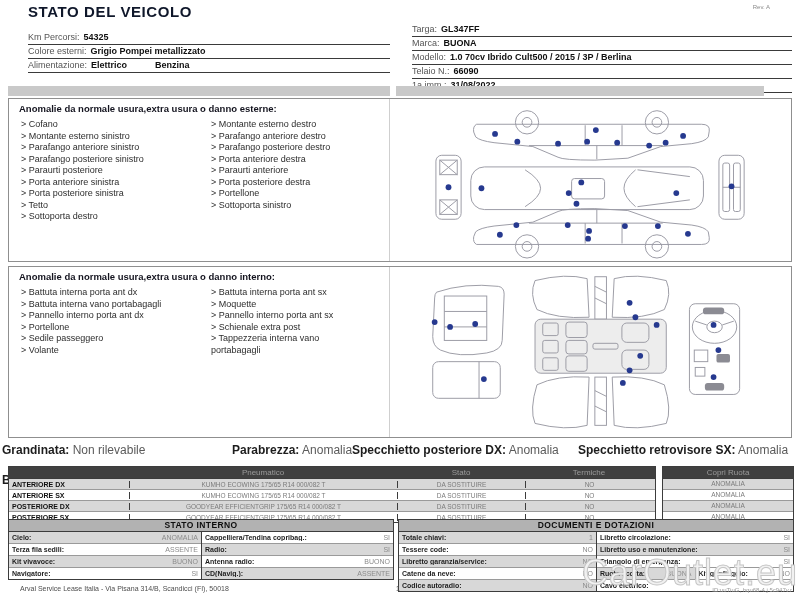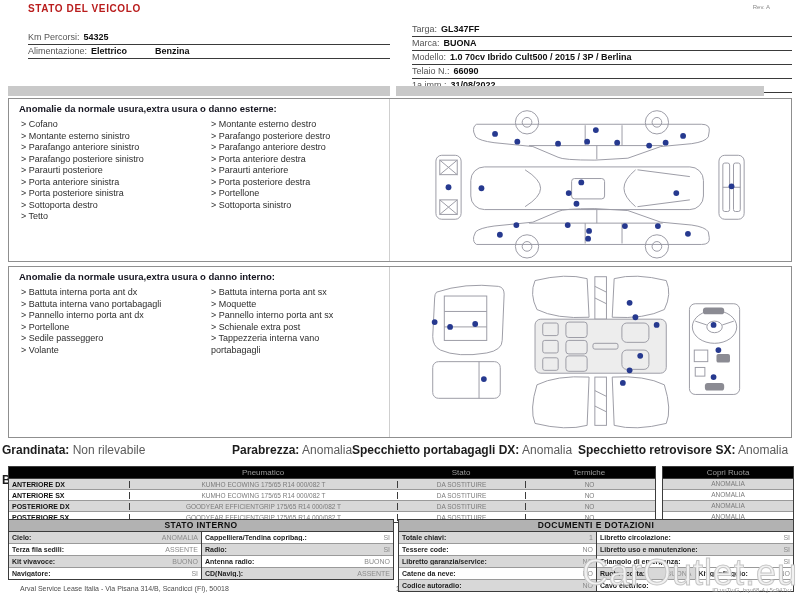--- a/index.html
+++ b/index.html
@@ -1,22 +1,22 @@
 <!DOCTYPE html>
 <html><head>
 <meta charset="utf-8">
 <style>
   html,body{margin:0;padding:0;}
   body{
     width:800px;height:600px;position:relative;background:#ffffff;
     font-family:"Liberation Sans", sans-serif;color:#222;overflow:hidden;
   }
   
-  .title{position:absolute;left:28px;top:3px;font-size:10px;font-weight:bold;
-    color:#b91c1c;letter-spacing:.6px;}
+  .title{position:absolute;left:28px;top:3px;font-size:15px;font-weight:bold;
+    color:#0f172a;letter-spacing:.6px;}
   .rev{position:absolute;right:30px;top:4px;font-size:6px;color:#8a8a8a;}
   
   .info-block{position:absolute;}
   #info-left{left:28px;top:31px;width:362px;}
   #info-right{left:412px;top:23px;width:380px;}
   .info-row{display:flex;align-items:baseline;border-bottom:1px solid #3a3a3a;
     font-size:9px;padding:1px 0 1px 0;height:11px;}
   .info-label{color:#555;white-space:nowrap;}
   .info-value{font-weight:bold;color:#101010;margin-left:4px;white-space:nowrap;}
   .info-value2{font-weight:bold;color:#101010;margin-left:28px;white-space:nowrap;}
@@ -43,21 +43,21 @@
   
   #condition{position:absolute;left:0;top:443px;width:784px;height:22px;font-size:12px;}
   .cond-pair{position:absolute;top:0;white-space:nowrap;}
   .cond-pair.l2{top:11px;margin-top:19px;}
   .cond-label{font-weight:bold;color:#1d1d1d;}
   .cond-value{color:#5a5a5a;}
   
   .ttable{position:absolute;border:1px solid #3c3c3c;font-size:6.5px;}
   #tire-table{left:8px;top:466px;width:646px;}
   #copri-table{left:662px;top:466px;width:130px;}
-  .t-header{display:flex;height:11px;align-items:center;background:#000000;
+  .t-header{display:flex;height:11px;align-items:center;background:#404040;
     color:#9a9a9a;font-size:8px;border-bottom:1px solid #3c3c3c;}
   .t-header .th{text-align:center;}
   .tire-row{display:flex;height:10px;align-items:center;border-bottom:1px solid #9a9a9a;}
   .tire-row:last-child,.copri-row:last-child{border-bottom:none;}
   .c-pos{width:120px;font-weight:bold;color:#101010;font-size:7px;padding-left:3px;box-sizing:border-box;}
   .c-pneu{width:268px;text-align:center;color:#7b7b7b;border-left:1px solid #3c3c3c;box-sizing:border-box;}
   .c-stato{width:128px;text-align:center;color:#7b7b7b;border-left:1px solid #3c3c3c;box-sizing:border-box;}
   .c-term{width:128px;text-align:center;color:#7b7b7b;border-left:1px solid #3c3c3c;box-sizing:border-box;}
   .copri-row{height:10px;line-height:10px;text-align:center;color:#7b7b7b;border-bottom:1px solid #9a9a9a;}
   .row-gray{background:#d8d8d8;}
@@ -91,20 +91,24 @@
 
 <div class="title">STATO DEL VEICOLO</div>
 <div class="rev">Rev. A</div>
 
 <div id="info-left" class="info-block">
   <div class="info-row">
     <span class="info-label">Km Percorsi:</span>
     <span class="info-value">54325</span>
   </div>
   <div class="info-row">
+    <span class="info-label">Colore esterni:</span>
+    <span class="info-value">Grigio Pompei metallizzato</span>
+  </div>
+  <div class="info-row">
     <span class="info-label">Alimentazione:</span>
     <span class="info-value">Elettrico</span>
     <span class="info-value2">Benzina</span>
   </div>
 </div>
 
 <div id="info-right" class="info-block">
   <div class="info-row">
     <span class="info-label">Targa:</span>
     <span class="info-value">GL347FF</span>
@@ -133,27 +137,27 @@
 <div id="exterior-box" class="anom-box">
   <div class="anom-title">Anomalie da normale usura,extra usura o danno esterne:</div>
   <div id="ext-col1" class="anom-col">
       <div class="anom-item">Cofano</div>
       <div class="anom-item">Montante esterno sinistro</div>
       <div class="anom-item">Parafango anteriore sinistro</div>
       <div class="anom-item">Parafango posteriore sinistro</div>
       <div class="anom-item">Paraurti posteriore</div>
       <div class="anom-item">Porta anteriore sinistra</div>
       <div class="anom-item">Porta posteriore sinistra</div>
+      <div class="anom-item">Tetto</div>
       <div class="anom-item">Sottoporta destro</div>
-      <div class="anom-item">Tetto</div>
     </div>
   <div id="ext-col2" class="anom-col">
       <div class="anom-item">Montante esterno destro</div>
+      <div class="anom-item">Parafango anteriore destro</div>
       <div class="anom-item">Parafango posteriore destro</div>
-      <div class="anom-item">Parafango anteriore destro</div>
       <div class="anom-item">Porta anteriore destra</div>
       <div class="anom-item">Paraurti anteriore</div>
       <div class="anom-item">Porta posteriore destra</div>
       <div class="anom-item">Portellone</div>
       <div class="anom-item">Sottoporta sinistro</div>
     </div>
   <div class="box-divider"></div>
   <div class="diagram">
     <svg id="ext-svg" width="396" height="158" viewBox="0 0 372 163">
       <defs>
@@ -319,21 +323,21 @@
 <div id="condition">
   <span class="cond-pair" style="left:2px">
     <span class="cond-label">Grandinata:</span>
     <span class="cond-value">Non rilevabile</span>
   </span>
   <span class="cond-pair" style="left:232px">
     <span class="cond-label">Parabrezza:</span>
     <span class="cond-value">Anomalia</span>
   </span>
   <span class="cond-pair" style="left:352px">
-    <span class="cond-label">Specchietto portabagagli DX:</span>
+    <span class="cond-label">Specchietto posteriore DX:</span>
     <span class="cond-value">Anomalia</span>
   </span>
   <span class="cond-pair" style="left:578px">
     <span class="cond-label">Specchietto retrovisore SX:</span>
     <span class="cond-value">Anomalia</span>
   </span>
   <span class="cond-pair l2" style="left:2px">
     <span class="cond-label">Blocchetto chiavi:</span>
     <span class="cond-value">Buono</span>
   </span>

